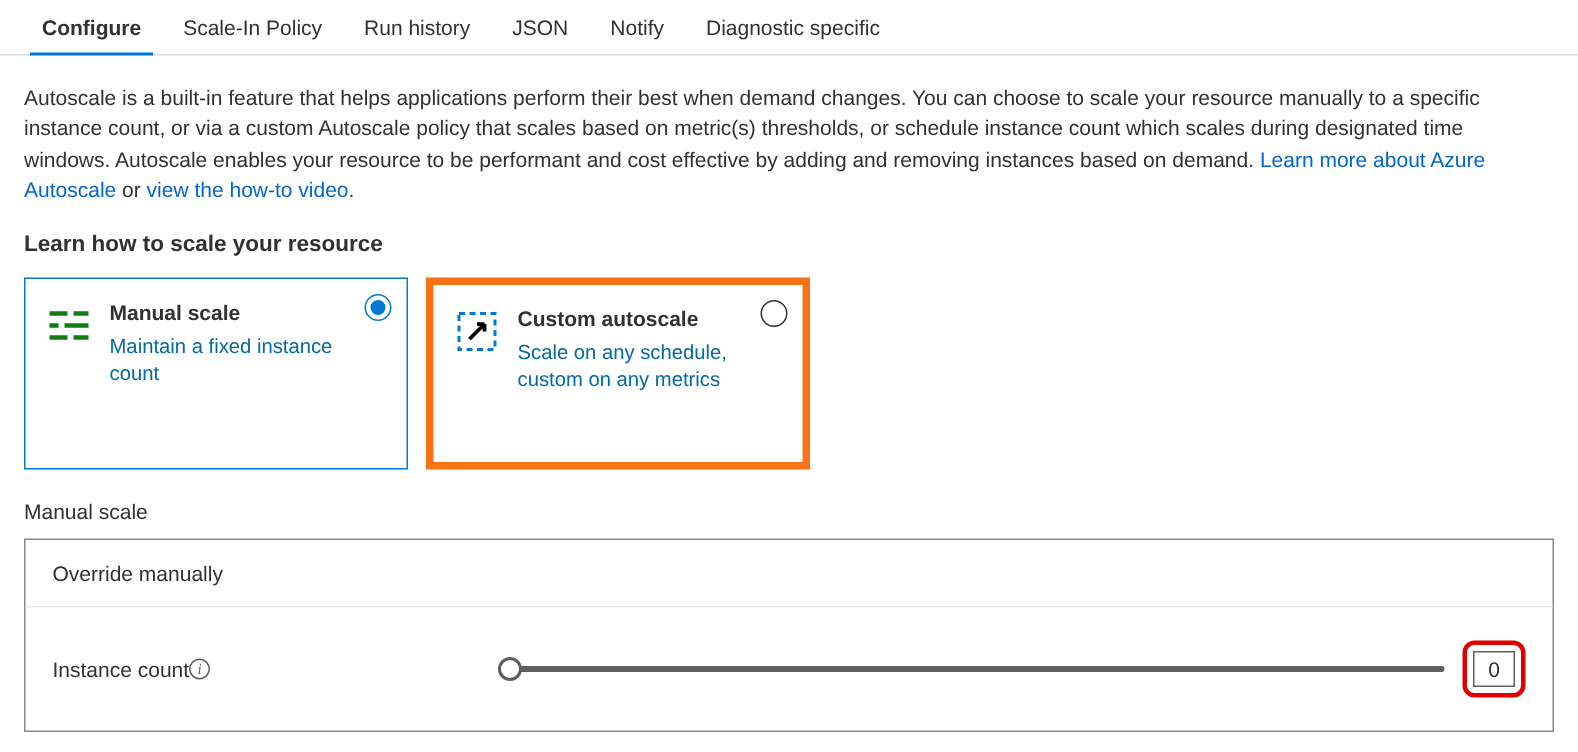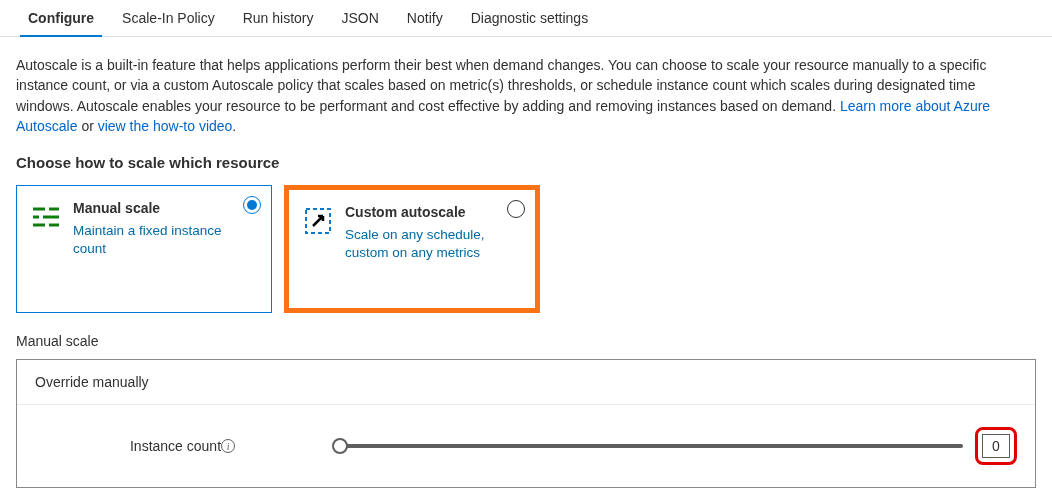--- a/index.html
+++ b/index.html
@@ -133,21 +133,20 @@
       align-items: center;
       gap: 10px;
     }
     .row-label {
       display: flex;
       align-items: center;
       gap: 0;
       width: 295px;
       font-size: 14px;
       color: #323130;
-      justify-content: center;
     }
     .info-icon {
       width: 14px;
       height: 14px;
       border: 1px solid #605e5c;
       border-radius: 50%;
       display: inline-flex;
       align-items: center;
       justify-content: center;
       font-size: 10px;
@@ -205,33 +204,33 @@
   </style>
 </head>
 <body>
 
 <div class="tabs">
   <div class="tab active">Configure</div>
   <div class="tab">Scale-In Policy</div>
   <div class="tab">Run history</div>
   <div class="tab">JSON</div>
   <div class="tab">Notify</div>
-  <div class="tab">Diagnostic settings</div>
+  <div class="tab">Diagnostic specific</div>
 </div>
 
 <div class="content">
 
   <p class="description">
     <span>Autoscale is a built-in feature that helps applications perform their best when demand changes. You can choose to scale your resource manually to a specific instance count, or via a custom Autoscale policy that scales based on metric(s) thresholds, or schedule instance count which scales during designated time windows. Autoscale enables your resource to be performant and cost effective by adding and removing instances based on demand. </span>
     <a href="#">Learn more about Azure Autoscale</a>
     <span> or </span>
     <a href="#">view the how-to video</a><span>.</span>
   </p>
 
-  <div class="section-title">Choose how to scale which resource</div>
+  <div class="section-title">Learn how to scale your resource</div>
 
   <div class="cards">
 
     <div class="card selected">
       <div class="radio checked"></div>
       <div class="card-body">
         <svg class="card-icon manual-icon" viewBox="0 0 30 30">
           <line x1="2" y1="7" x2="14" y2="7"></line>
           <line x1="18" y1="7" x2="28" y2="7"></line>
           <line x1="2" y1="15" x2="8" y2="15"></line>

